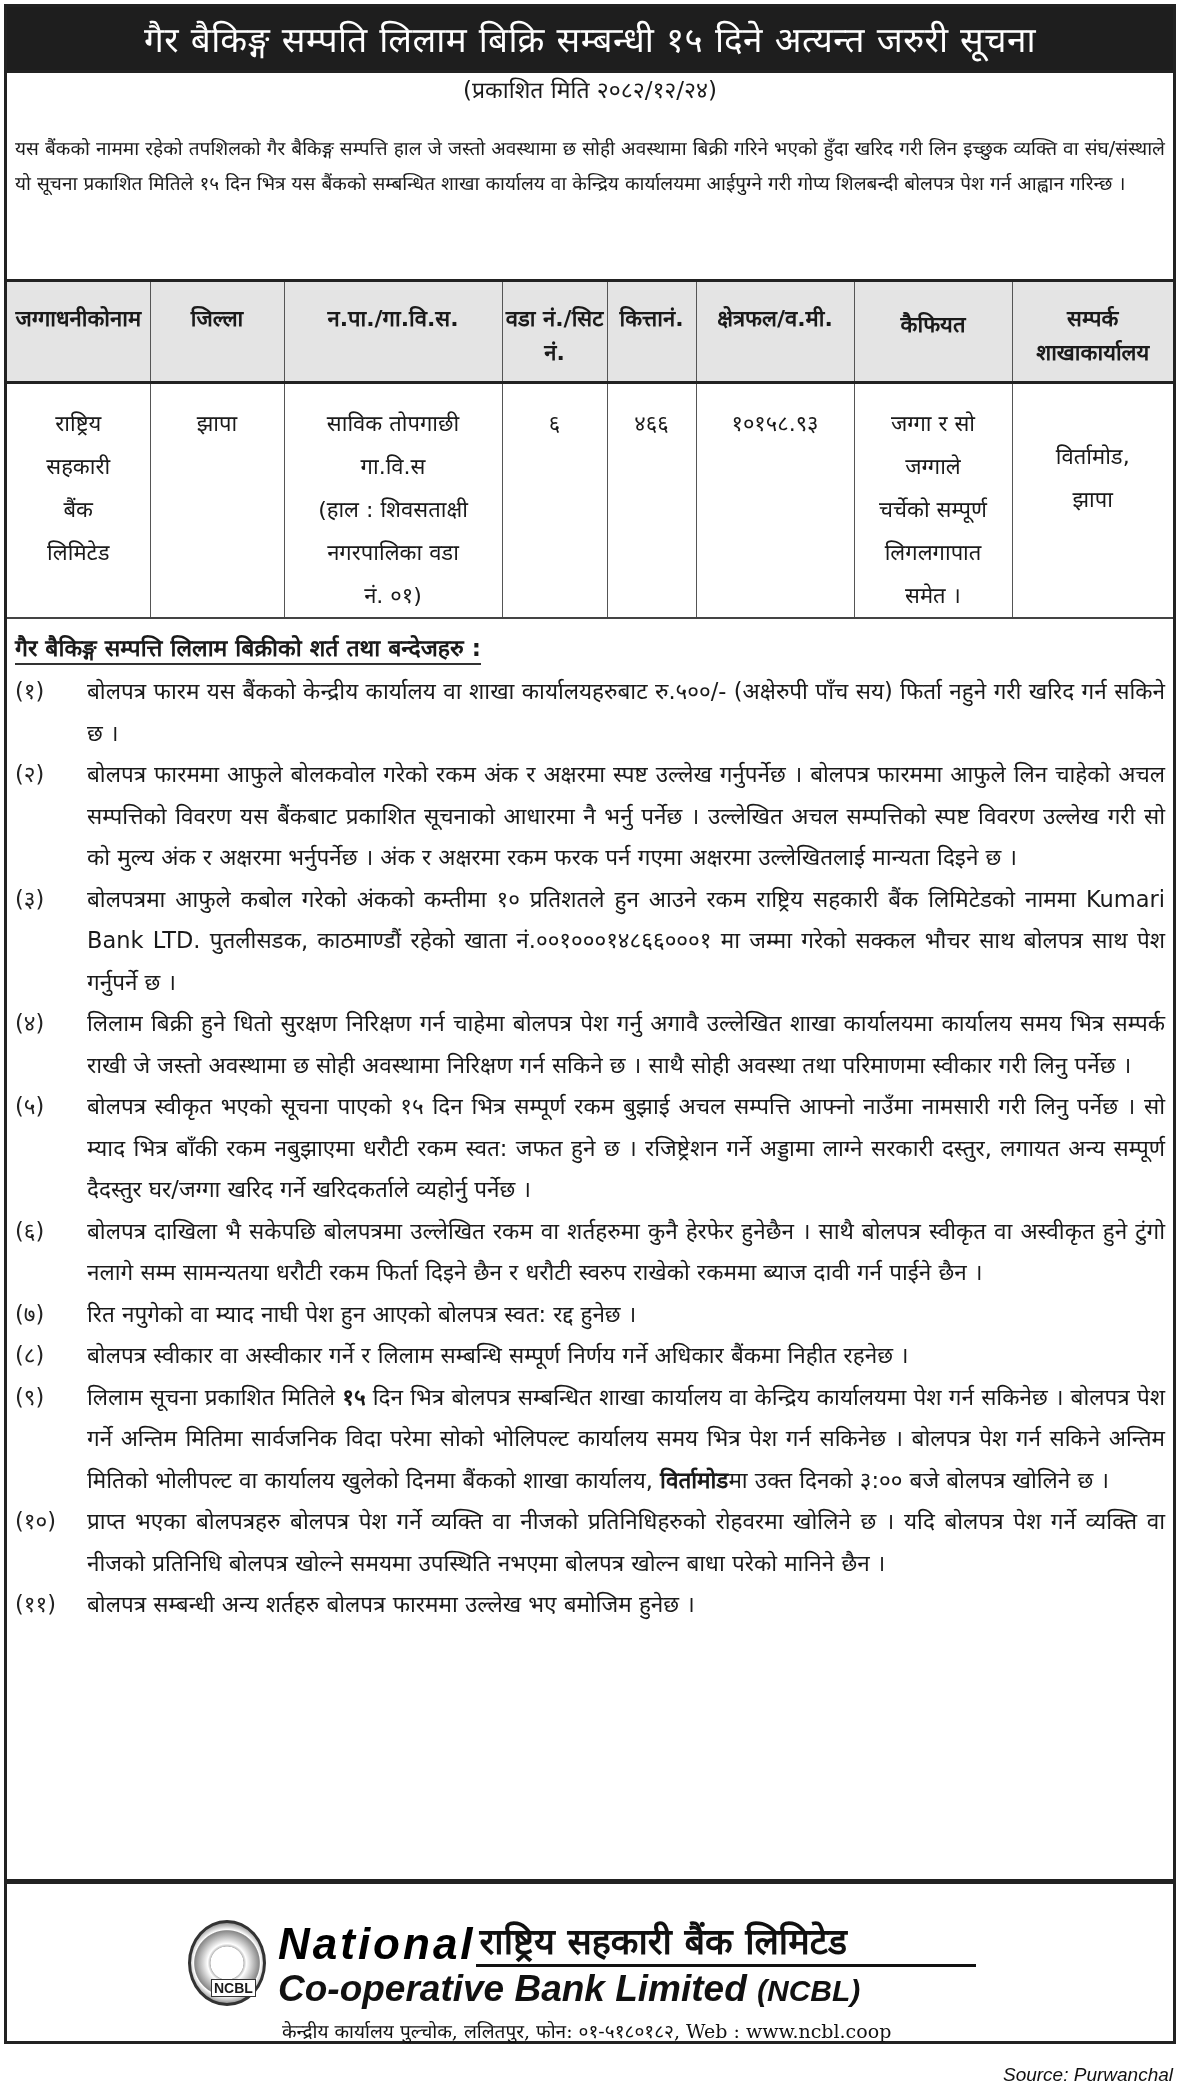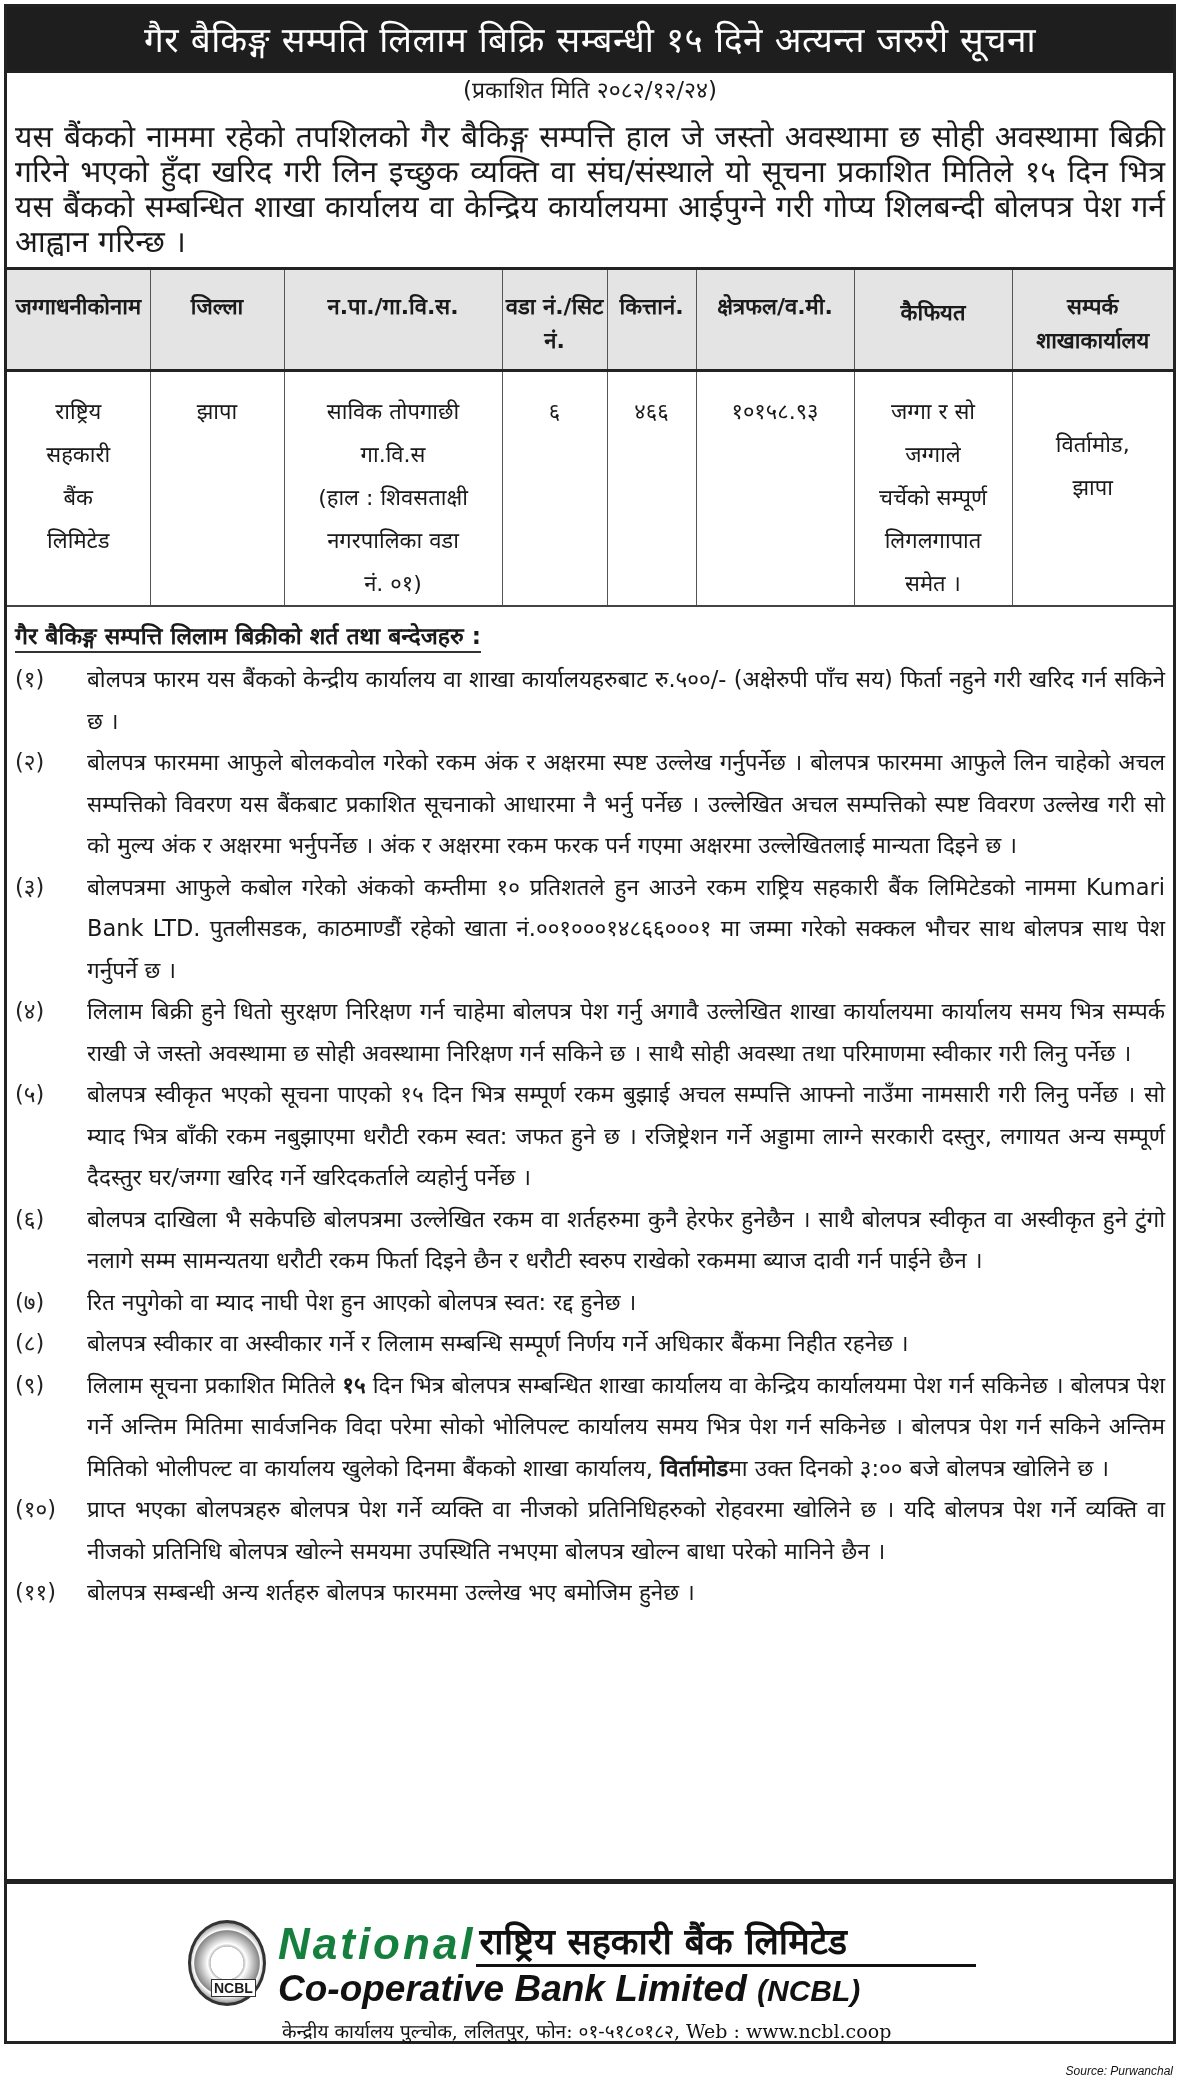--- a/index.html
+++ b/index.html
@@ -13,22 +13,23 @@
   .title-bar {
     height: 66px; background: #1e1e1e; color: #fff;
     display: flex; align-items: center; justify-content: center;
     font-size: 35px; font-weight: normal; letter-spacing: 0.5px;
     border-bottom: 3px solid #222;
   }
   .pub-date {
     text-align: center; font-size: 23px; height: 46px;
   }
   .intro {
-    font-size: 30px; line-height: 35px; padding: 0 8px; text-align: justify;
+    font-size: 19px; line-height: 35px; padding: 0 8px; text-align: justify;
     height: 148px;
+    margin-top: 12px;
   }
 
   table.property {
     width: 100%; border-collapse: collapse; table-layout: fixed;
     border-top: 3px solid #222; border-bottom: 2px solid #444;
   }
   table.property th {
     background: #e4e4e4; font-size: 22px; font-weight: bold; line-height: 34px;
     height: 102px; vertical-align: top; padding-top: 20px;
     border-left: 1px solid #555; border-right: 1px solid #555; border-bottom: 3px solid #222;
@@ -58,27 +59,27 @@
 
   .footer-rule { position: absolute; left: 0; right: 0; top: 1872px; height: 5px; background: #222; }
 
   .logo-area { position: absolute; left: 188px; top: 1920px; width: 800px; height: 120px; }
   .seal {
     position: absolute; left: 0; top: 0; width: 78px; height: 86px; border-radius: 50%;
     border: 3px solid #333; background: radial-gradient(circle, #fff 30%, #bbb 31%, #fff 36%, #888 60%, #fff 62%, #666 80%, #fff 82%);
   }
   .seal-label { position: absolute; bottom: 6px; left: 20px; font-size: 14px; font-weight: bold; font-family: "Liberation Sans", sans-serif; background: #fff; padding: 0 2px; border: 1px solid #333; }
   .brand-line1 { position: absolute; left: 90px; top: 0; display: flex; align-items: flex-end; }
-  .brand-national { font-family: "Liberation Sans", sans-serif; font-style: italic; font-weight: bold; font-size: 44px; letter-spacing: 3px; line-height: 46px; color: #15803d; }
+  .brand-national { font-family: "Liberation Sans", sans-serif; font-style: italic; font-weight: bold; font-size: 44px; letter-spacing: 3px; line-height: 46px; color: #000000; }
   .brand-nepali { font-size: 36px; font-weight: bold; color: #111; border-bottom: 3px solid #111; line-height: 44px; padding-left: 4px; width: 500px; }
   .brand-line2 { position: absolute; left: 90px; top: 48px; font-family: Liberation Sans, sans-serif; font-style: italic; font-weight: bold; font-size: 37px; color: #111; white-space: nowrap; }
   .brand-line2 .abbr { font-size: 30px; }
   .address { position: absolute; left: 94px; top: 98px; font-size: 19px; font-family: "DejaVu Serif", serif; color: #111; white-space: nowrap; }
 
-  .source { position: absolute; right: 8px; top: 2064px; font-family: "Liberation Sans", sans-serif; font-style: italic; font-size: 12px; color: #111; }
+  .source { position: absolute; right: 8px; top: 2064px; font-family: "Liberation Sans", sans-serif; font-style: italic; font-size: 19px; color: #111; }
 
   .watermark { position: absolute; color: rgba(80,130,210,0.18); font-family: "Liberation Sans", sans-serif; font-weight: bold; font-style: italic; font-size: 120px; transform: rotate(-60deg); pointer-events: none; }
 </style>
 </head>
 <body>
 
 <div class="watermark" style="left:180px; top:620px;">Suchana</div>
 <div class="watermark" style="left:560px; top:1180px;">Suchana</div>
 
 <div class="notice">

